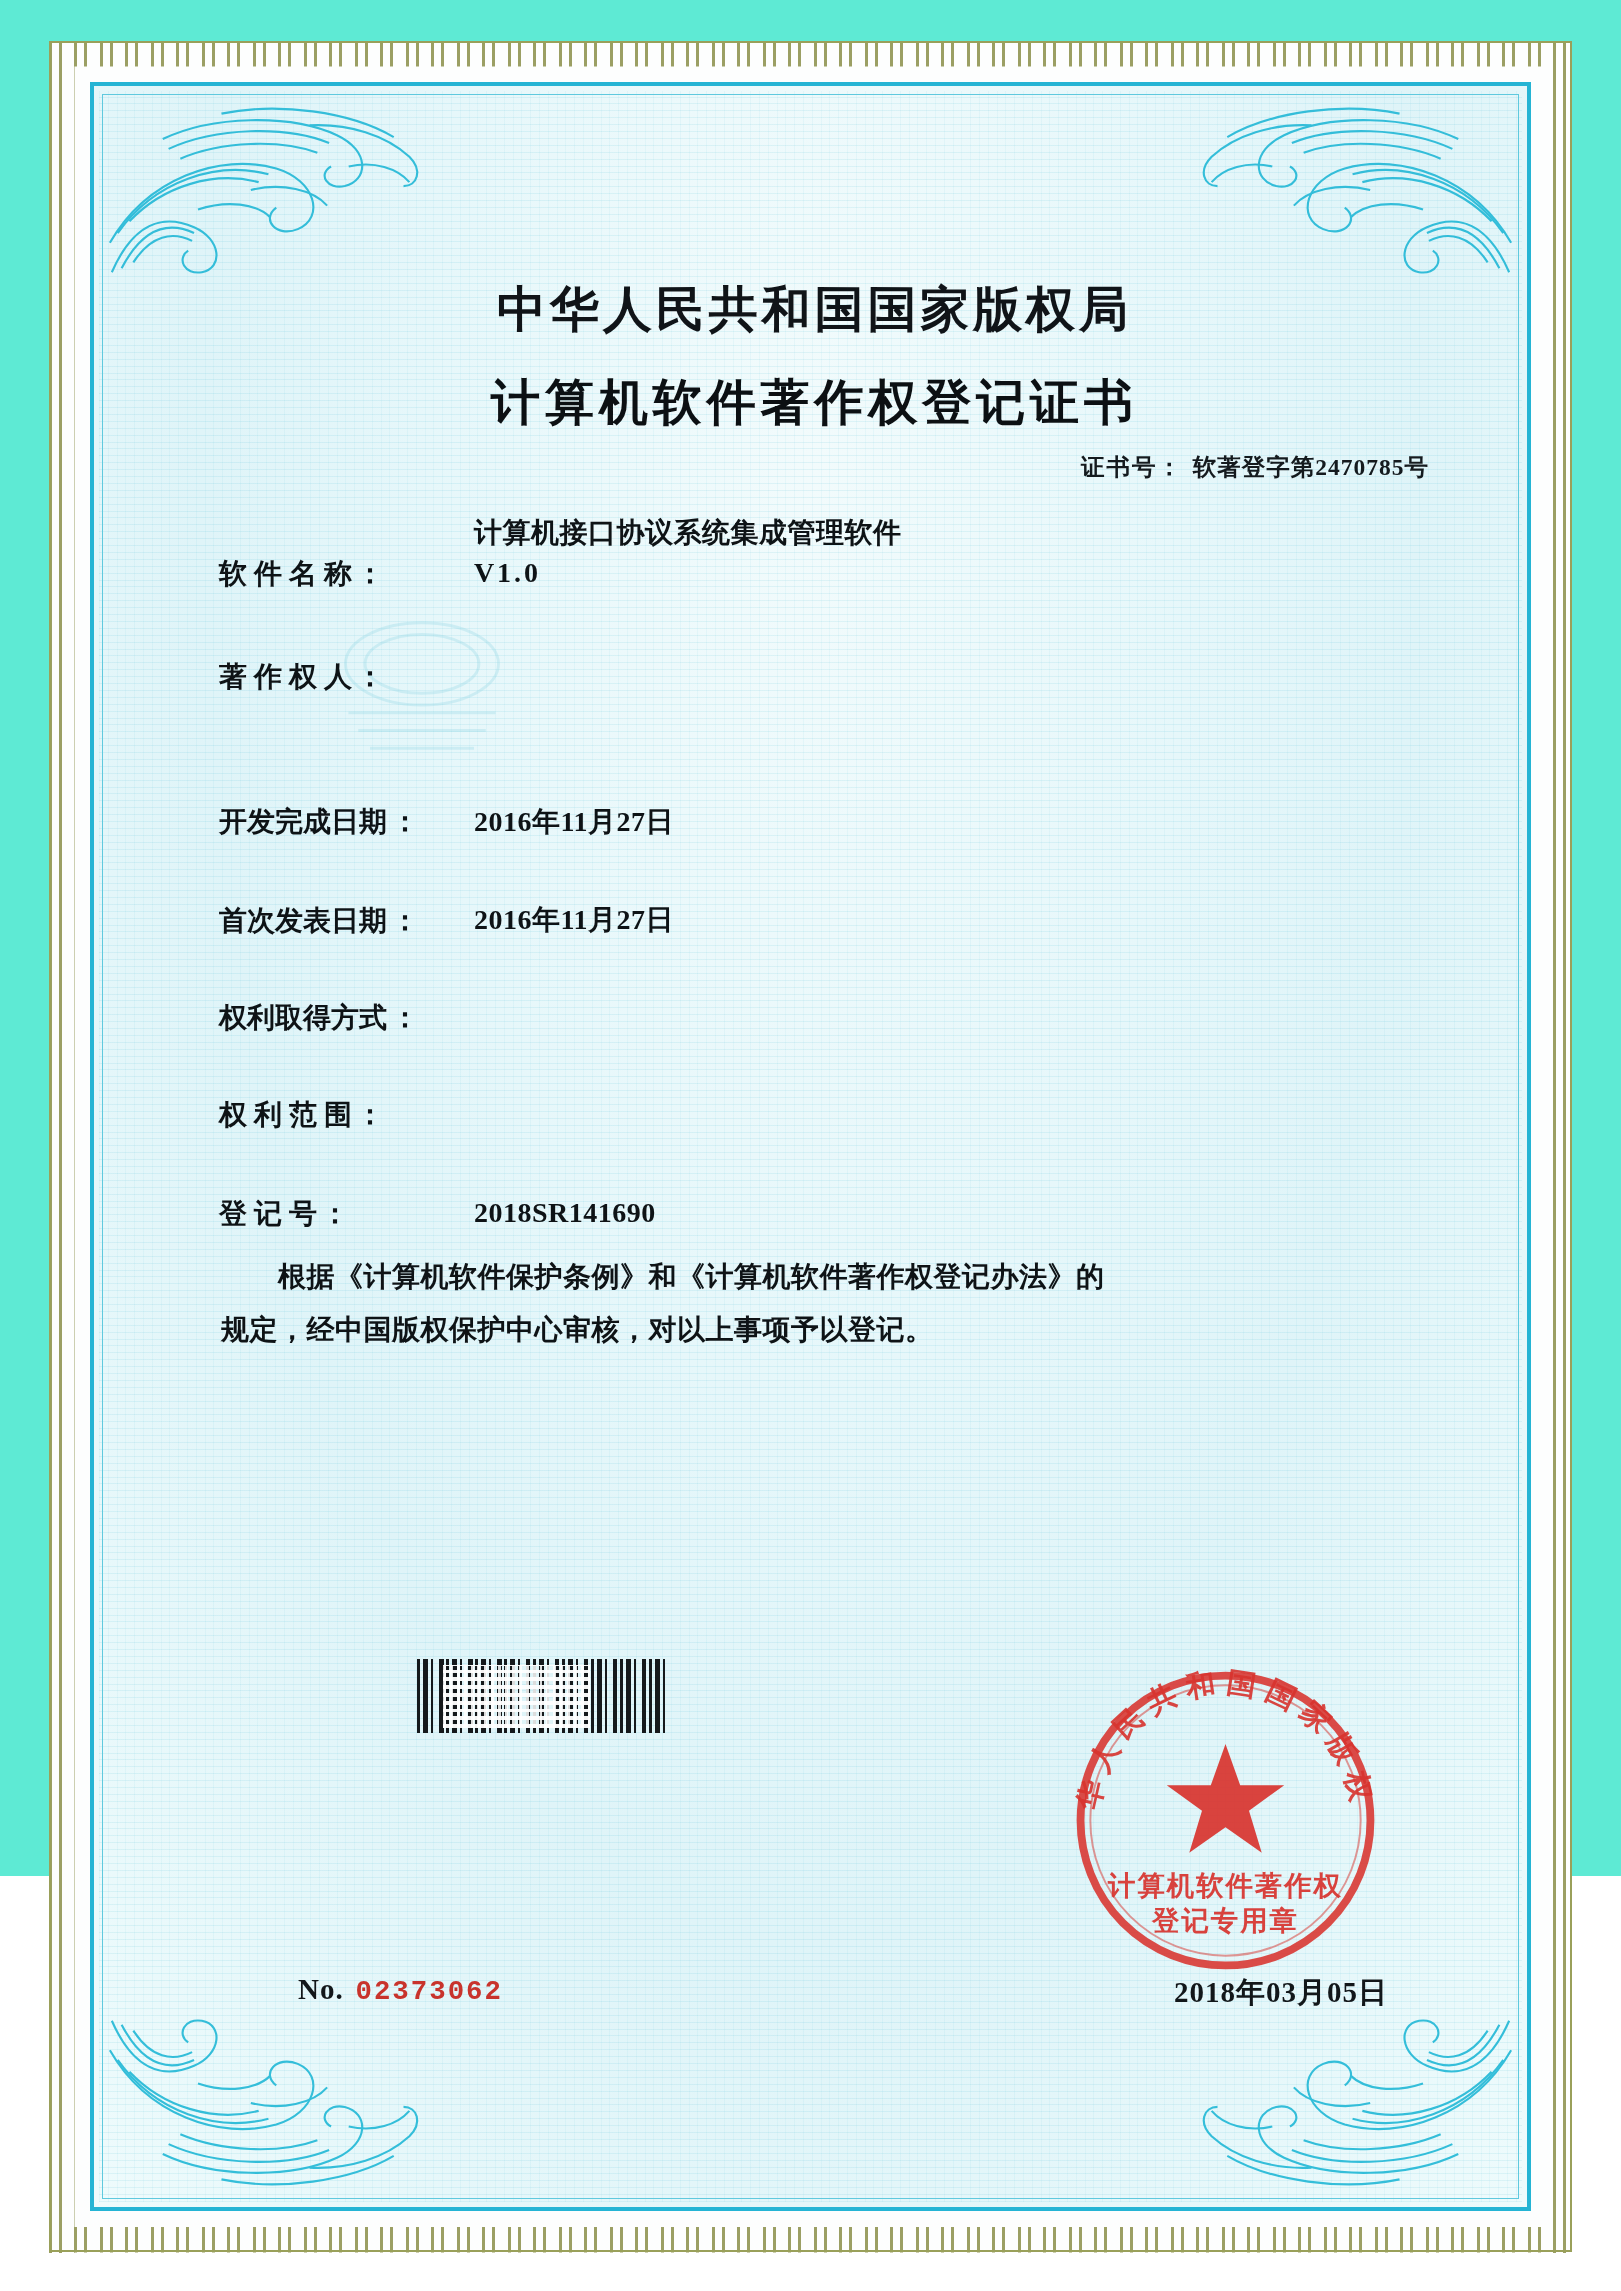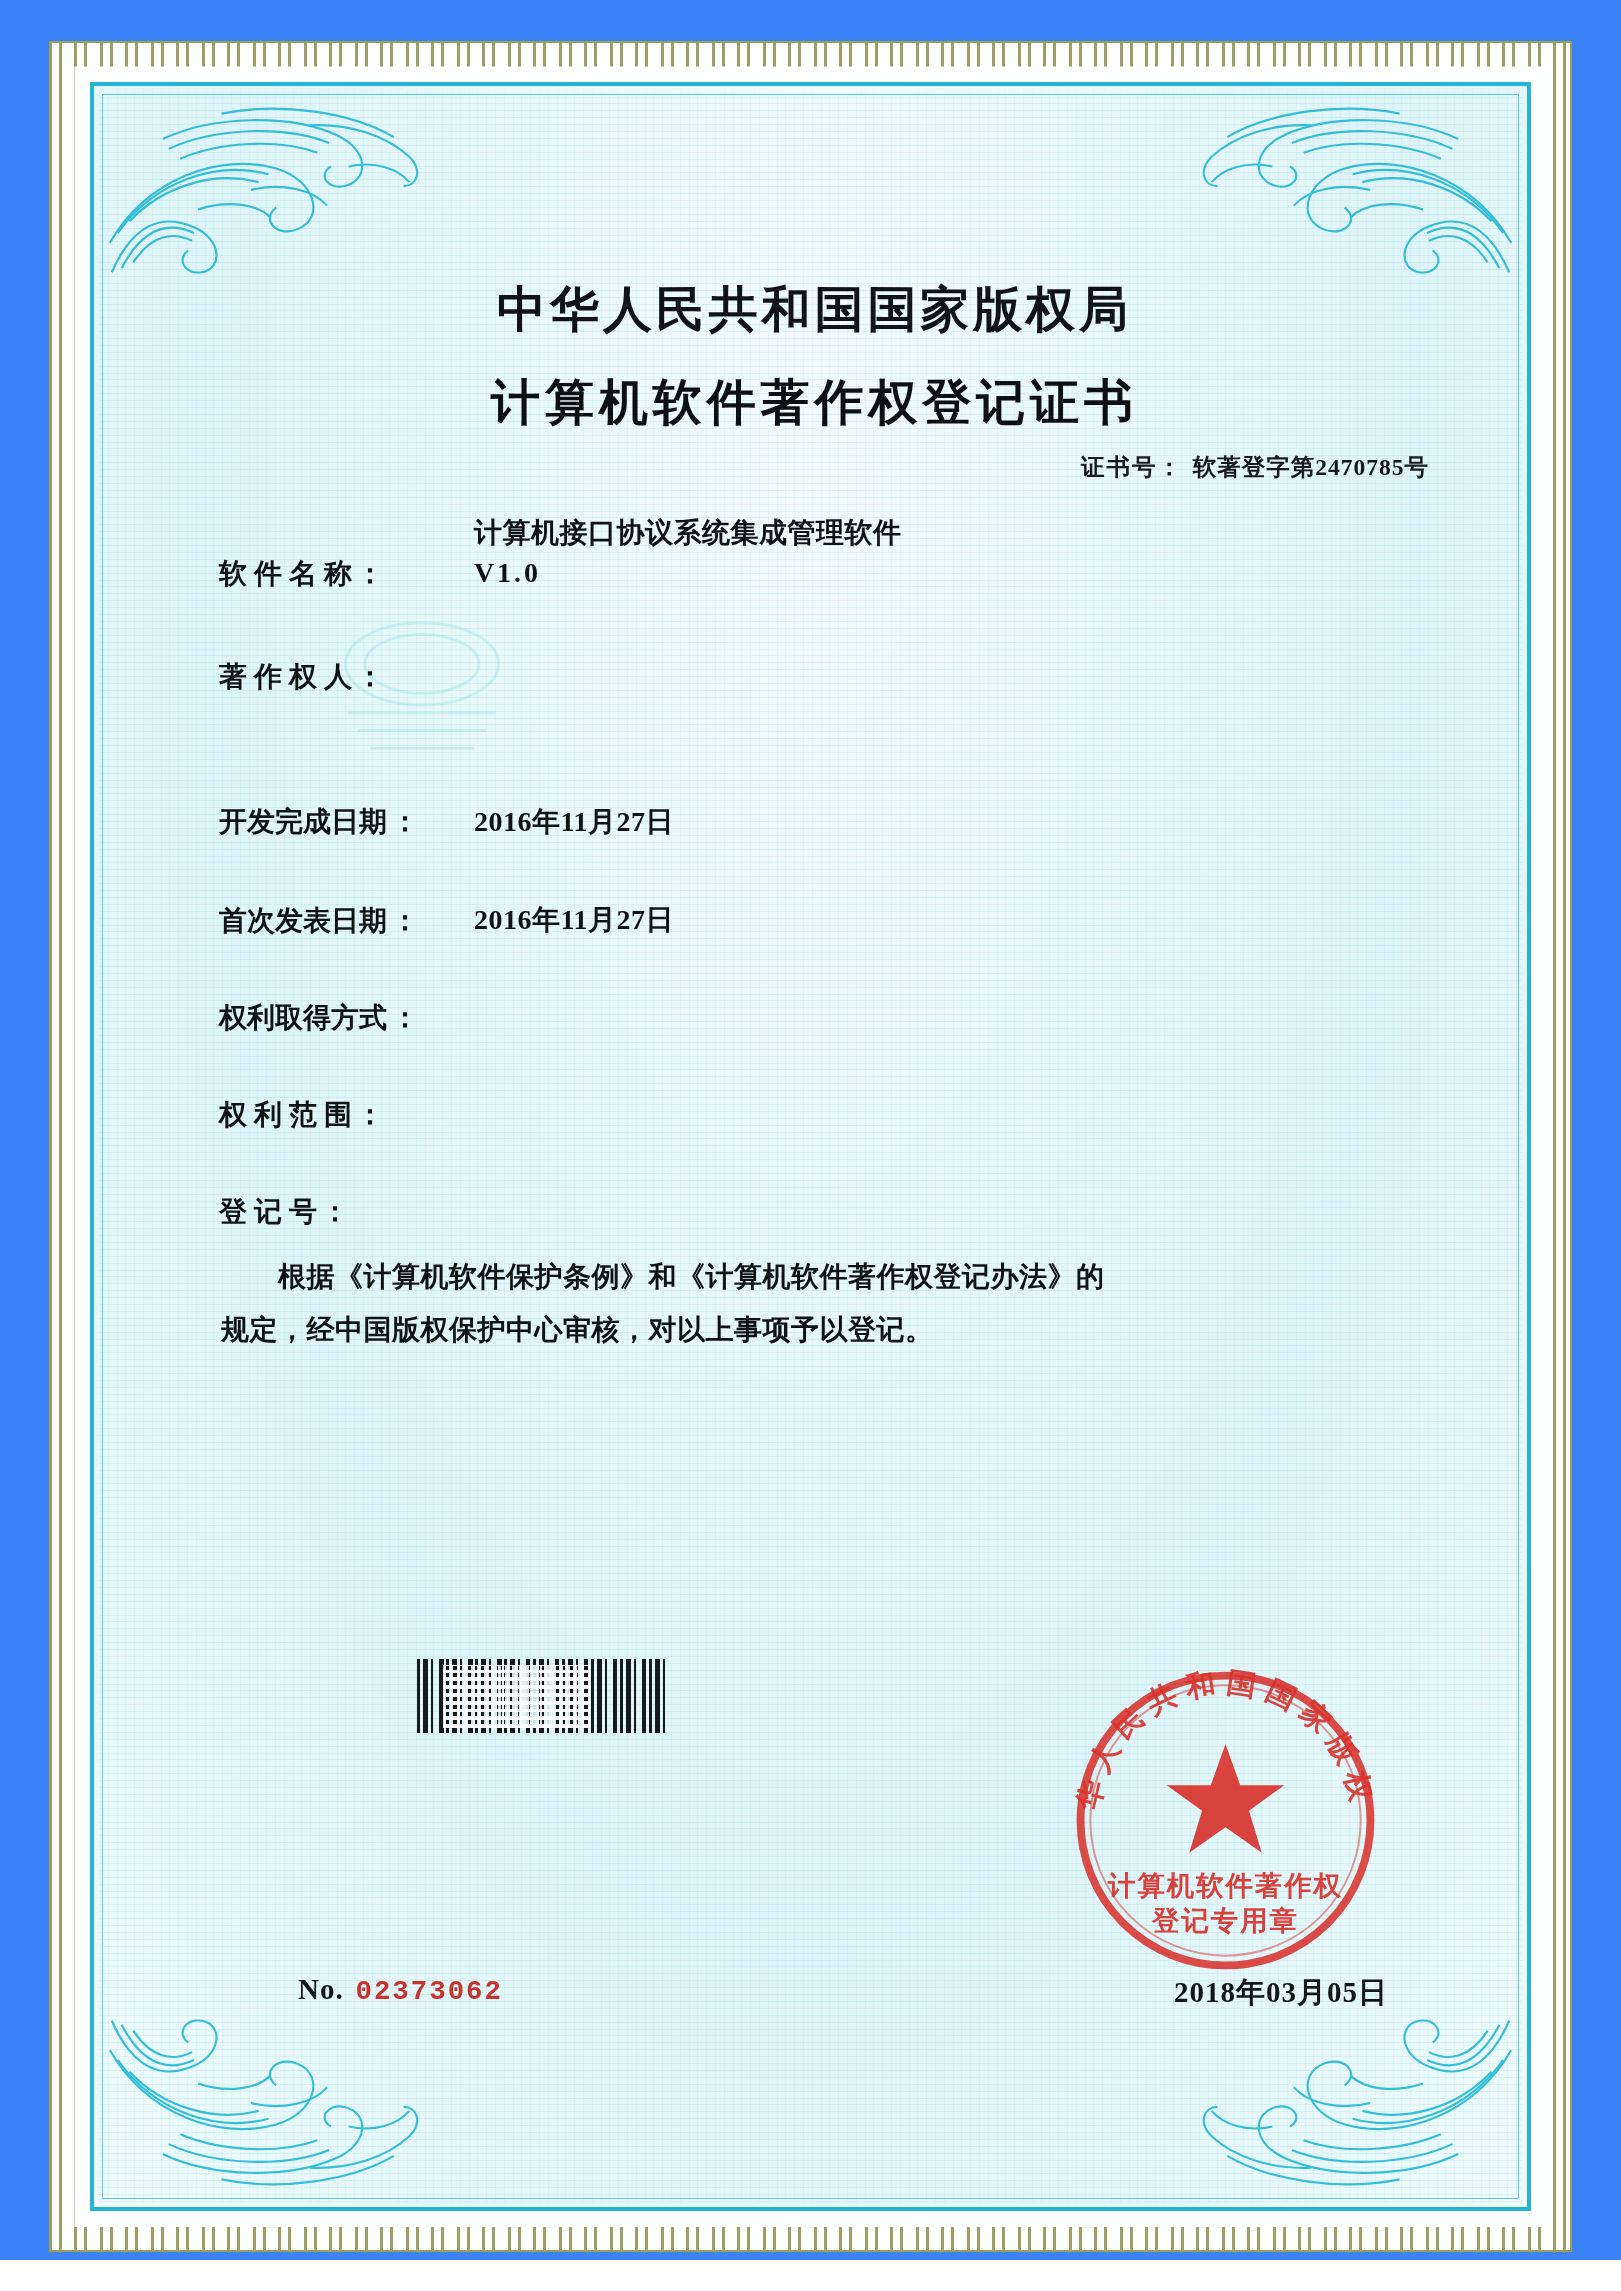--- a/index.html
+++ b/index.html
@@ -13,22 +13,22 @@
     font-family: "Liberation Serif", serif;
     position: relative;
     overflow: hidden;
   }
 
   
   .page {
     position: absolute;
     left: 0; top: 0;
     width: 1621px;
-    height: 2260px;
-    background: #3b82f6;
+    height: 1876px;
+    background: #5eead4;
   }
 
   
   .meander-band {
     position: absolute;
     left: 49px;
     top: 41px;
     width: 1523px;
     height: 2211px;
     box-sizing: border-box;
@@ -425,20 +425,21 @@
             <span>权 利 范 围</span><span class="colon">：</span>
           </div>
         </div>
 
         <div class="gap-c"></div>
 
         <div class="field-row">
           <div class="field-label">
             <span>登 记 号</span><span class="colon">：</span>
           </div>
+          <div class="field-value">2018SR141690</div>
         </div>
 
       </div>
 
       <div class="statement">
         <div class="p1">根据《计算机软件保护条例》和《计算机软件著作权登记办法》的</div>
         <div>规定，经中国版权保护中心审核，对以上事项予以登记。</div>
       </div>
 
       <div class="barcode">

